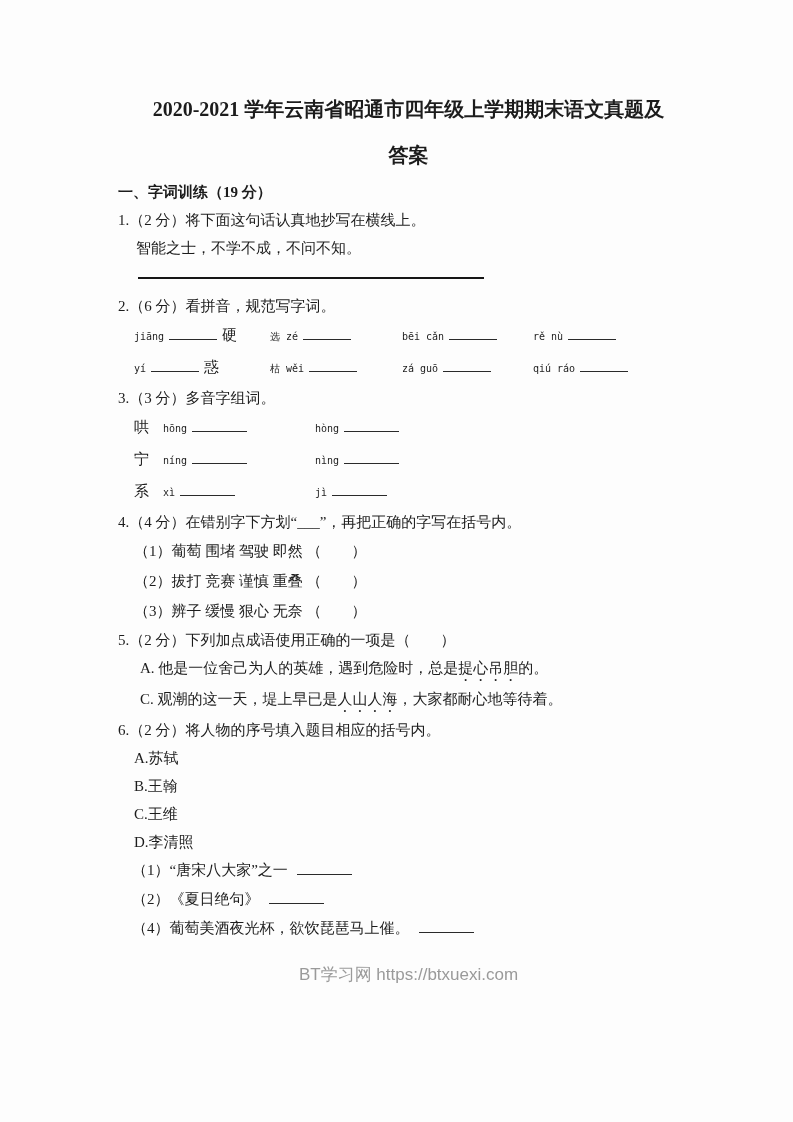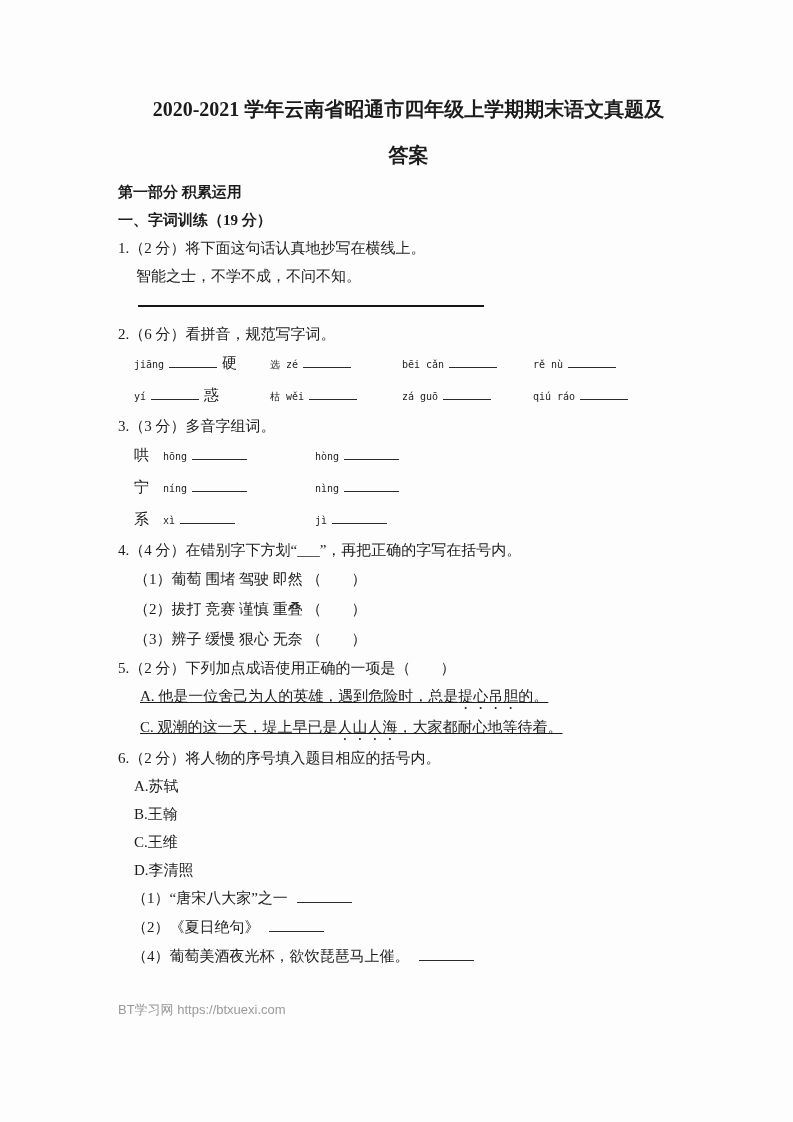--- a/index.html
+++ b/index.html
@@ -34,50 +34,49 @@
   .prow { display: flex; padding-left: 16px; line-height: 30px; font-size: 15px; }
   .pcell { white-space: nowrap; }
   .c1 { width: 136px; } .c2 { width: 132px; } .c3 { width: 131px; } .c4 { flex: 1; }
 
   .prow3 { display: flex; padding-left: 16px; line-height: 30px; font-size: 15px; }
   .p3c1 { width: 181px; white-space: nowrap; }
   .p3c2 { white-space: nowrap; }
   .char { margin-right: 14px; }
 
   .item4 { padding-left: 16px; line-height: 30px; }
-  .opt   { padding-left: 22px; line-height: 29px; text-decoration: underline; }
+  .opt   { padding-left: 22px; line-height: 29px; }
   .people{ padding-left: 16px; line-height: 28px; }
   .item6 { padding-left: 14px; line-height: 29px; white-space: nowrap; }
 
   .em-dots {
     -webkit-text-emphasis: filled dot #1c1c1c;
     -webkit-text-emphasis-position: under right;
     text-emphasis: filled dot #1c1c1c;
     text-emphasis-position: under right;
   }
 
   .footer {
-    margin-top: 30px;
-    text-align: left;
+    margin-top: 20px;
+    text-align: center;
     font-family: "Liberation Sans", "DejaVu Sans", sans-serif;
-    font-size: 13px;
+    font-size: 17px;
     color: #9a9a9a;
   }
 </style>
 </head>
 <body>
 
 <div class="page">
 
   <h1 class="title">
     <span class="tline">2020-2021 学年云南省昭通市四年级上学期期末语文真题及</span>
     <span class="tline">答案</span>
   </h1>
 
-  <p class="h-part">第一部分 积累运用</p>
   <p class="h-sec">一、字词训练（19 分）</p>
 
   <p class="stem">1.（2 分）将下面这句话认真地抄写在横线上。</p>
   <p class="stem indent1">智能之士，不学不成，不问不知。</p>
   <div class="copyline"></div>
 
   <p class="stem">2.（6 分）看拼音，规范写字词。</p>
   <div class="prow">
     <span class="pcell c1"><span class="py">jiāng</span><span class="blank b48"></span><span class="hz">硬</span></span>
     <span class="pcell c2"><span class="py">选 zé</span><span class="blank b48"></span><span class="hz"></span></span>

